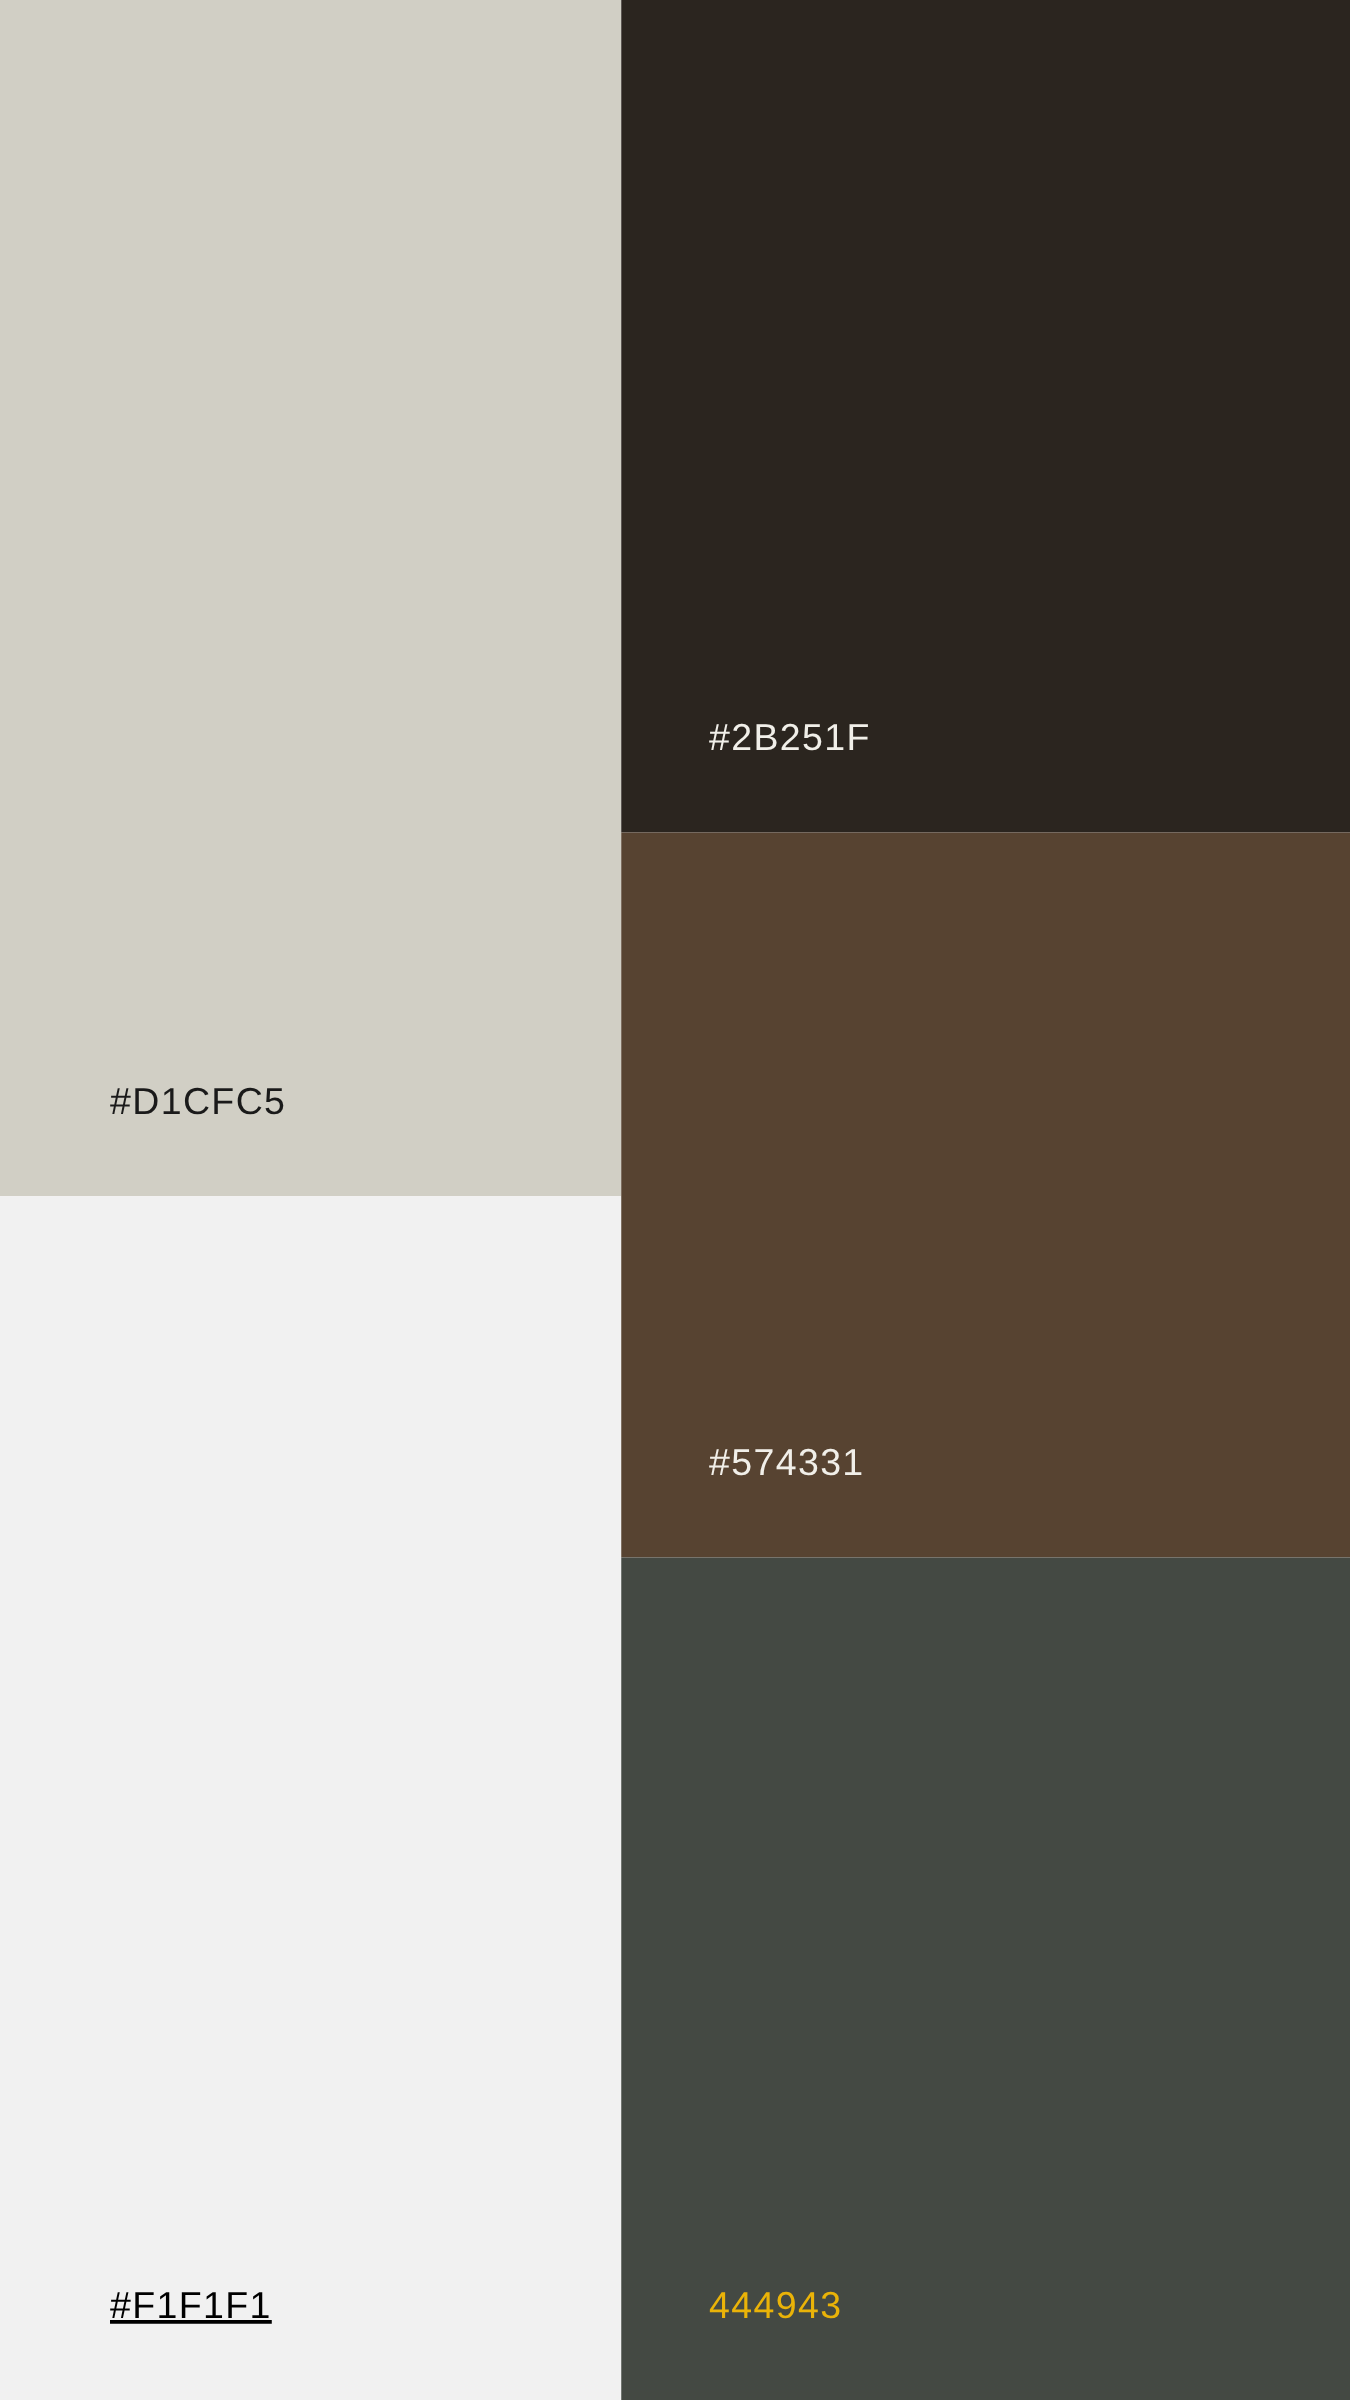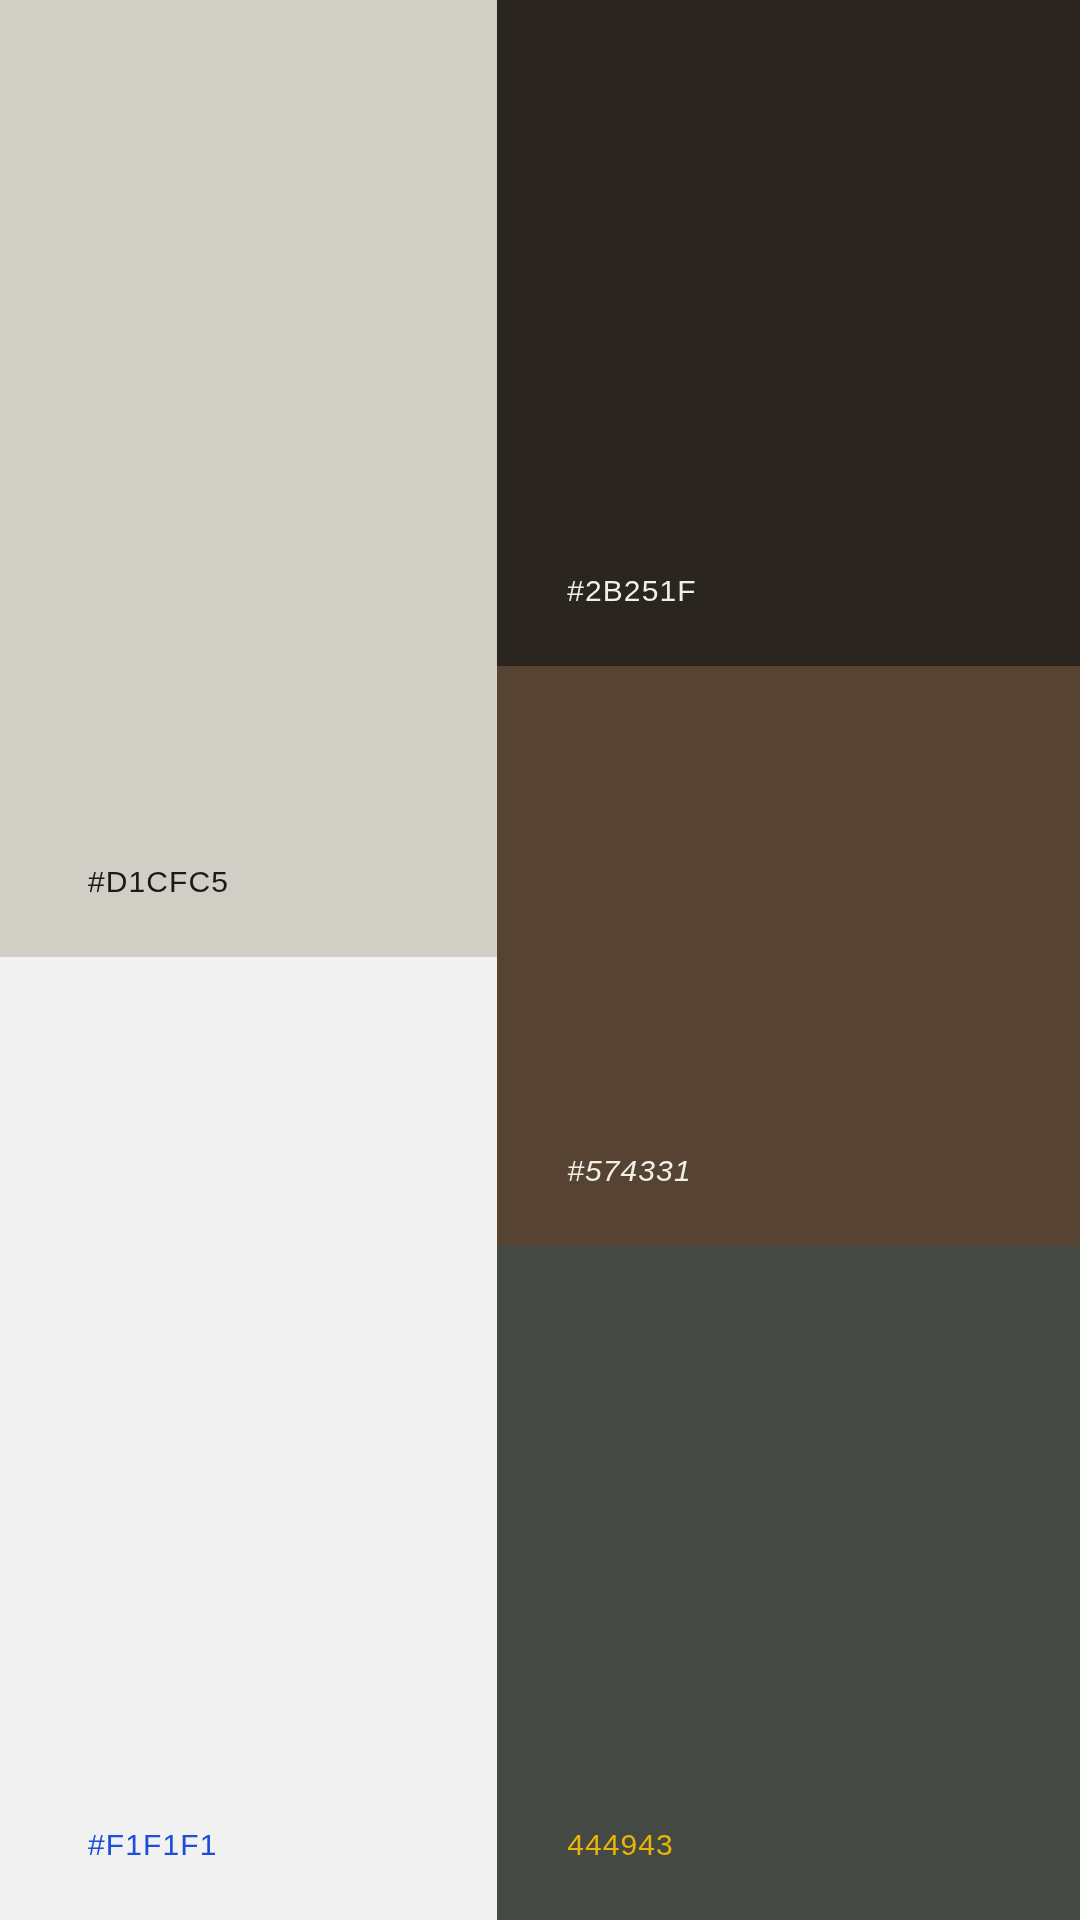--- a/index.html
+++ b/index.html
@@ -60,32 +60,32 @@
 
 <div id="palette">
 
   <div class="column col-left">
 
     <div class="swatch" style="background-color: rgb(209, 207, 197); height: 957px;">
       <span class="swatch-label" style="color: rgb(26, 26, 26);">#D1CFC5</span>
     </div>
 
     <div class="swatch" style="background-color: rgb(241, 241, 241); height: 963px;">
-      <span class="swatch-label" style="color: #1d4ed8;">#F1F1F1</span>
+      <span class="swatch-label" style="color: #000000; text-decoration: underline;">#F1F1F1</span>
     </div>
 
   </div>
 
   <div class="column col-right">
 
     <div class="swatch" style="background-color: rgb(43, 37, 31); height: 666px;">
       <span class="swatch-label" style="color: rgb(241, 239, 233);">#2B251F</span>
     </div>
 
-    <div class="swatch" style="background-color: rgb(87, 67, 49); height: 580px; font-style: italic;">
+    <div class="swatch" style="background-color: rgb(87, 67, 49); height: 580px;">
       <span class="swatch-label" style="color: rgb(241, 239, 233);">#574331</span>
     </div>
 
     <div class="swatch" style="background-color: rgb(68, 73, 67); height: 674px;">
       <span class="swatch-label" style="color: #eab308;">444943</span>
     </div>
 
   </div>
 
 </div>

